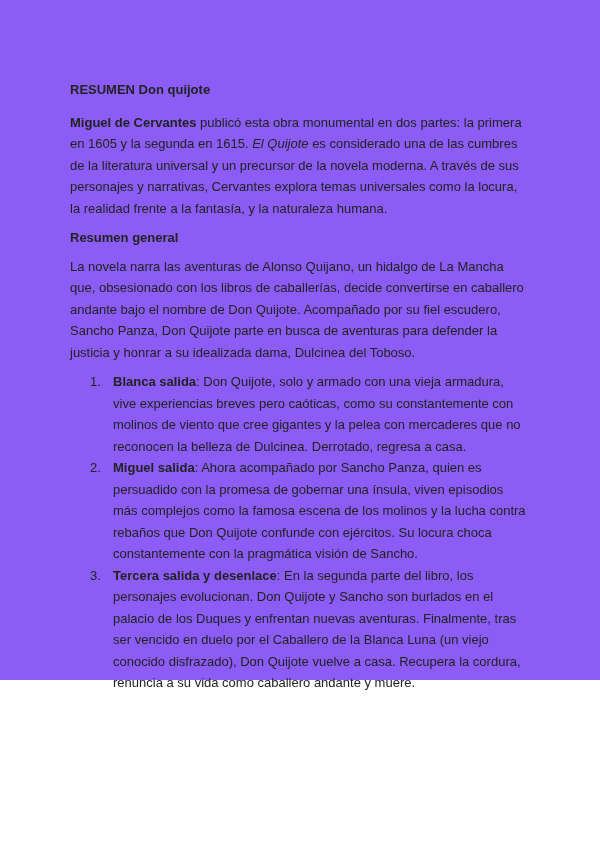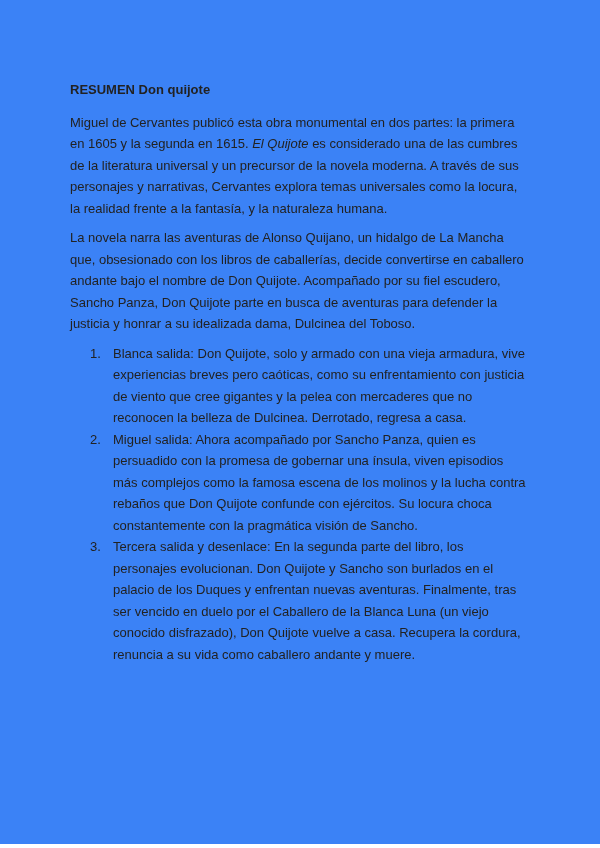--- a/index.html
+++ b/index.html
@@ -10,23 +10,23 @@
   }
   body {
     width: 600px;
     height: 848px;
     overflow: hidden;
     font-family: "Liberation Sans", sans-serif;
     color: #222222;
   }
   .page {
     width: 600px;
-    height: 844px;
+    height: 680px;
     padding: 79px 70px 0 70px;
-    background: #3b82f6;
+    background: #8b5cf6;
   }
   .doc-title {
     font-size: 13px;
     font-weight: bold;
     line-height: 21.5px;
     margin: 0 0 11px 0;
   }
   .body-text {
     font-size: 13px;
     line-height: 21.5px;
@@ -47,40 +47,41 @@
     display: flex;
     font-size: 13px;
     line-height: 21.5px;
   }
   .list-num {
     flex: 0 0 23px;
   }
   .list-body {
     flex: 1 1 auto;
   }
-  strong { font-weight: normal; }
+  strong { font-weight: bold; }
   em { }
 </style>
 </head>
 <body>
 
 <div class="page">
 
   <h1 class="doc-title">RESUMEN Don quijote</h1>
 
   <p class="body-text"><strong>Miguel de Cervantes</strong><span> publicó esta obra monumental en dos partes: la primera en 1605 y la segunda en 1615. </span><em>El Quijote</em><span> es considerado una de las cumbres de la literatura universal y un precursor de la novela moderna. A través de sus personajes y narrativas, Cervantes explora temas universales como la locura, la realidad frente a la fantasía, y la naturaleza humana.</span></p>
 
+  <h2 class="section-heading">Resumen general</h2>
 
   <p class="body-text">La novela narra las aventuras de Alonso Quijano, un hidalgo de La Mancha que, obsesionado con los libros de caballerías, decide convertirse en caballero andante bajo el nombre de Don Quijote. Acompañado por su fiel escudero, Sancho Panza, Don Quijote parte en busca de aventuras para defender la justicia y honrar a su idealizada dama, Dulcinea del Toboso.</p>
 
   <ol class="doc-list">
 
     <li class="list-item">
       <span class="list-num">1.</span>
-      <span class="list-body"><strong>Blanca salida</strong><span>: Don Quijote, solo y armado con una vieja armadura, vive experiencias breves pero caóticas, como su enfrentamiento con justicia de viento que cree gigantes y la pelea con mercaderes que no reconocen la belleza de Dulcinea. Derrotado, regresa a casa.</span></span>
+      <span class="list-body"><strong>Blanca salida</strong><span>: Don Quijote, solo y armado con una vieja armadura, vive experiencias breves pero caóticas, como su constantemente con molinos de viento que cree gigantes y la pelea con mercaderes que no reconocen la belleza de Dulcinea. Derrotado, regresa a casa.</span></span>
     </li>
 
     <li class="list-item">
       <span class="list-num">2.</span>
       <span class="list-body"><strong>Miguel salida</strong><span>: Ahora acompañado por Sancho Panza, quien es persuadido con la promesa de gobernar una ínsula, viven episodios más complejos como la famosa escena de los molinos y la lucha contra rebaños que Don Quijote confunde con ejércitos. Su locura choca constantemente con la pragmática visión de Sancho.</span></span>
     </li>
 
     <li class="list-item">
       <span class="list-num">3.</span>
       <span class="list-body"><strong>Tercera salida y desenlace</strong><span>: En la segunda parte del libro, los personajes evolucionan. Don Quijote y Sancho son burlados en el palacio de los Duques y enfrentan nuevas aventuras. Finalmente, tras ser vencido en duelo por el Caballero de la Blanca Luna (un viejo conocido disfrazado), Don Quijote vuelve a casa. Recupera la cordura, renuncia a su vida como caballero andante y muere.</span></span>

